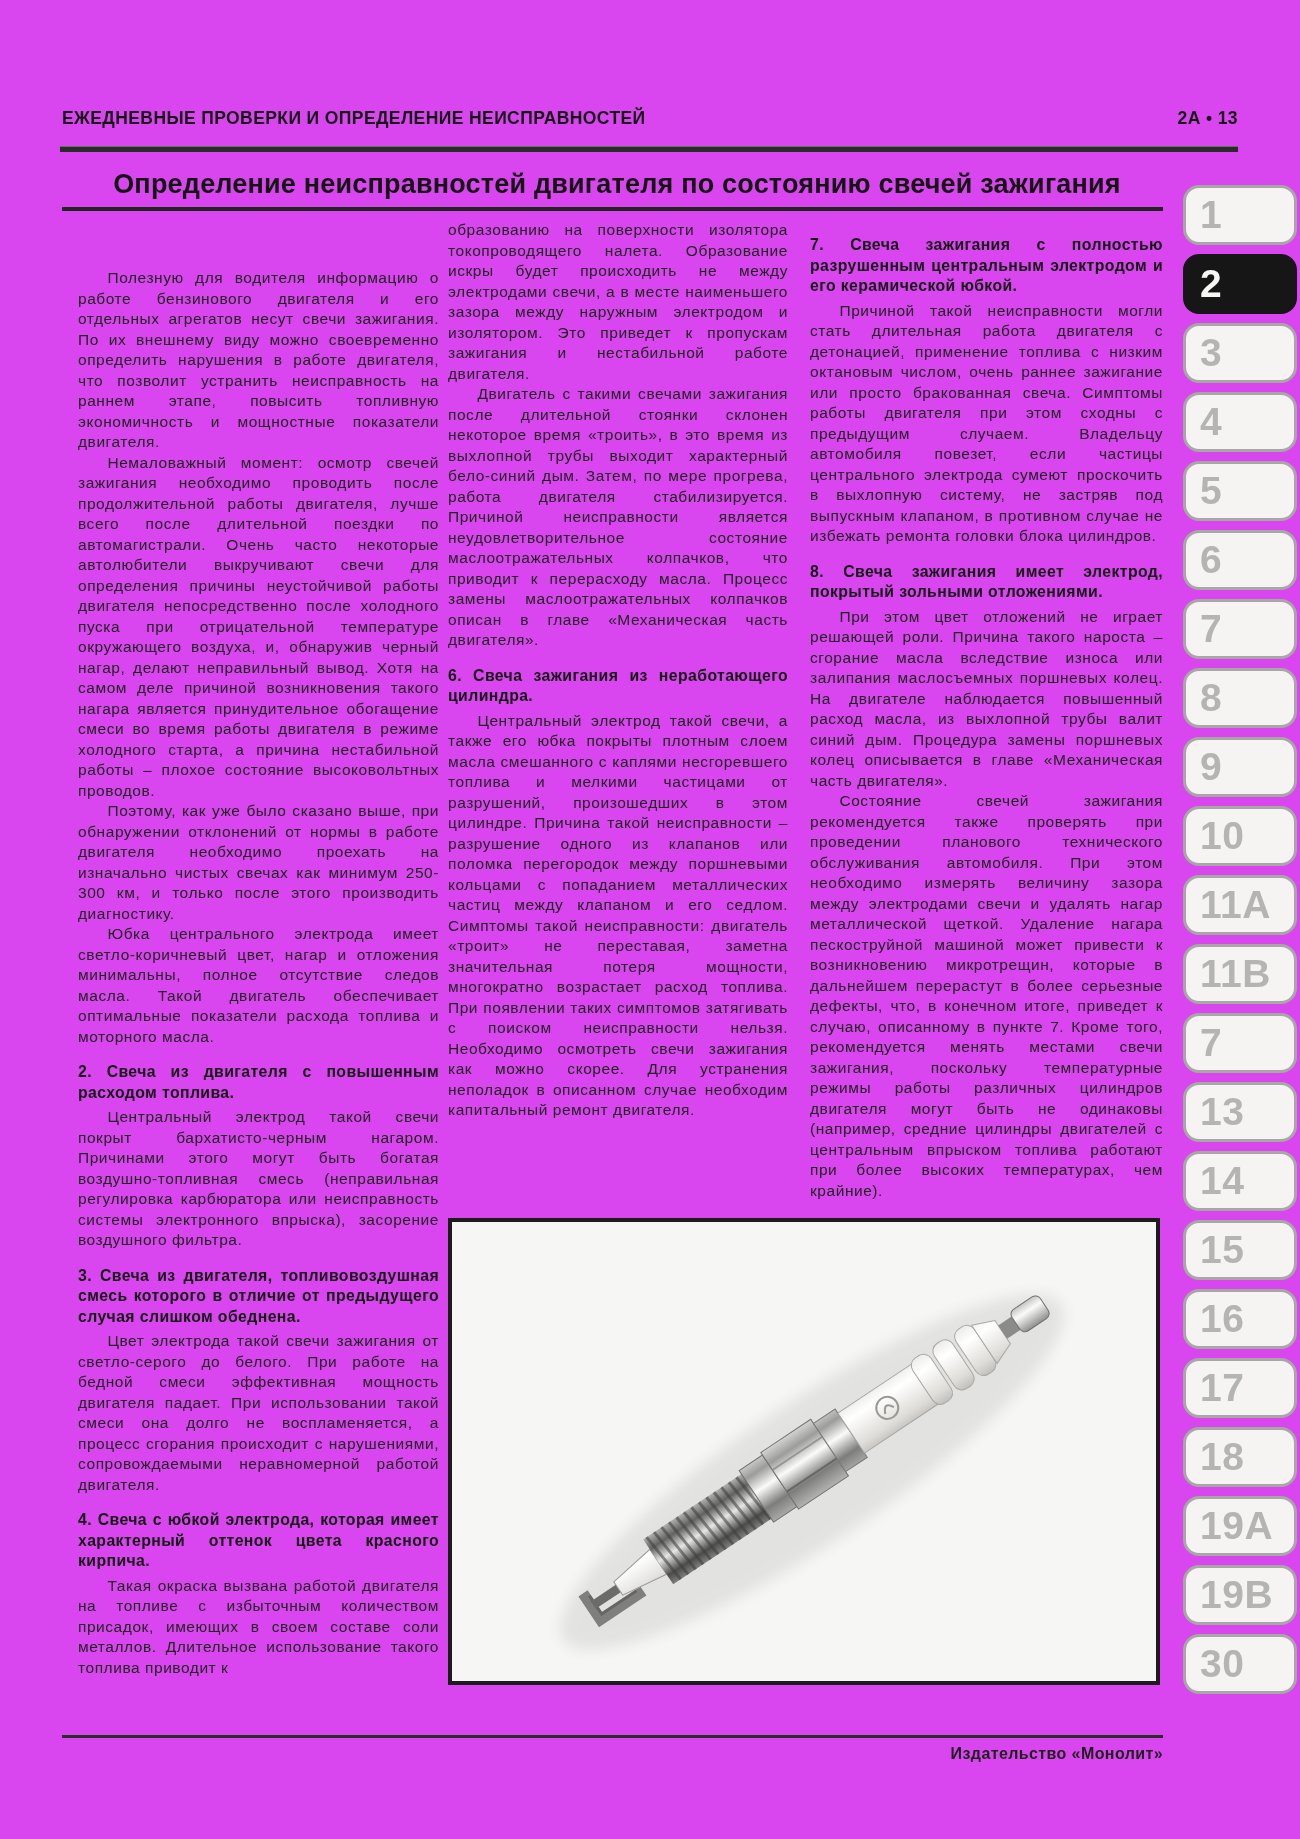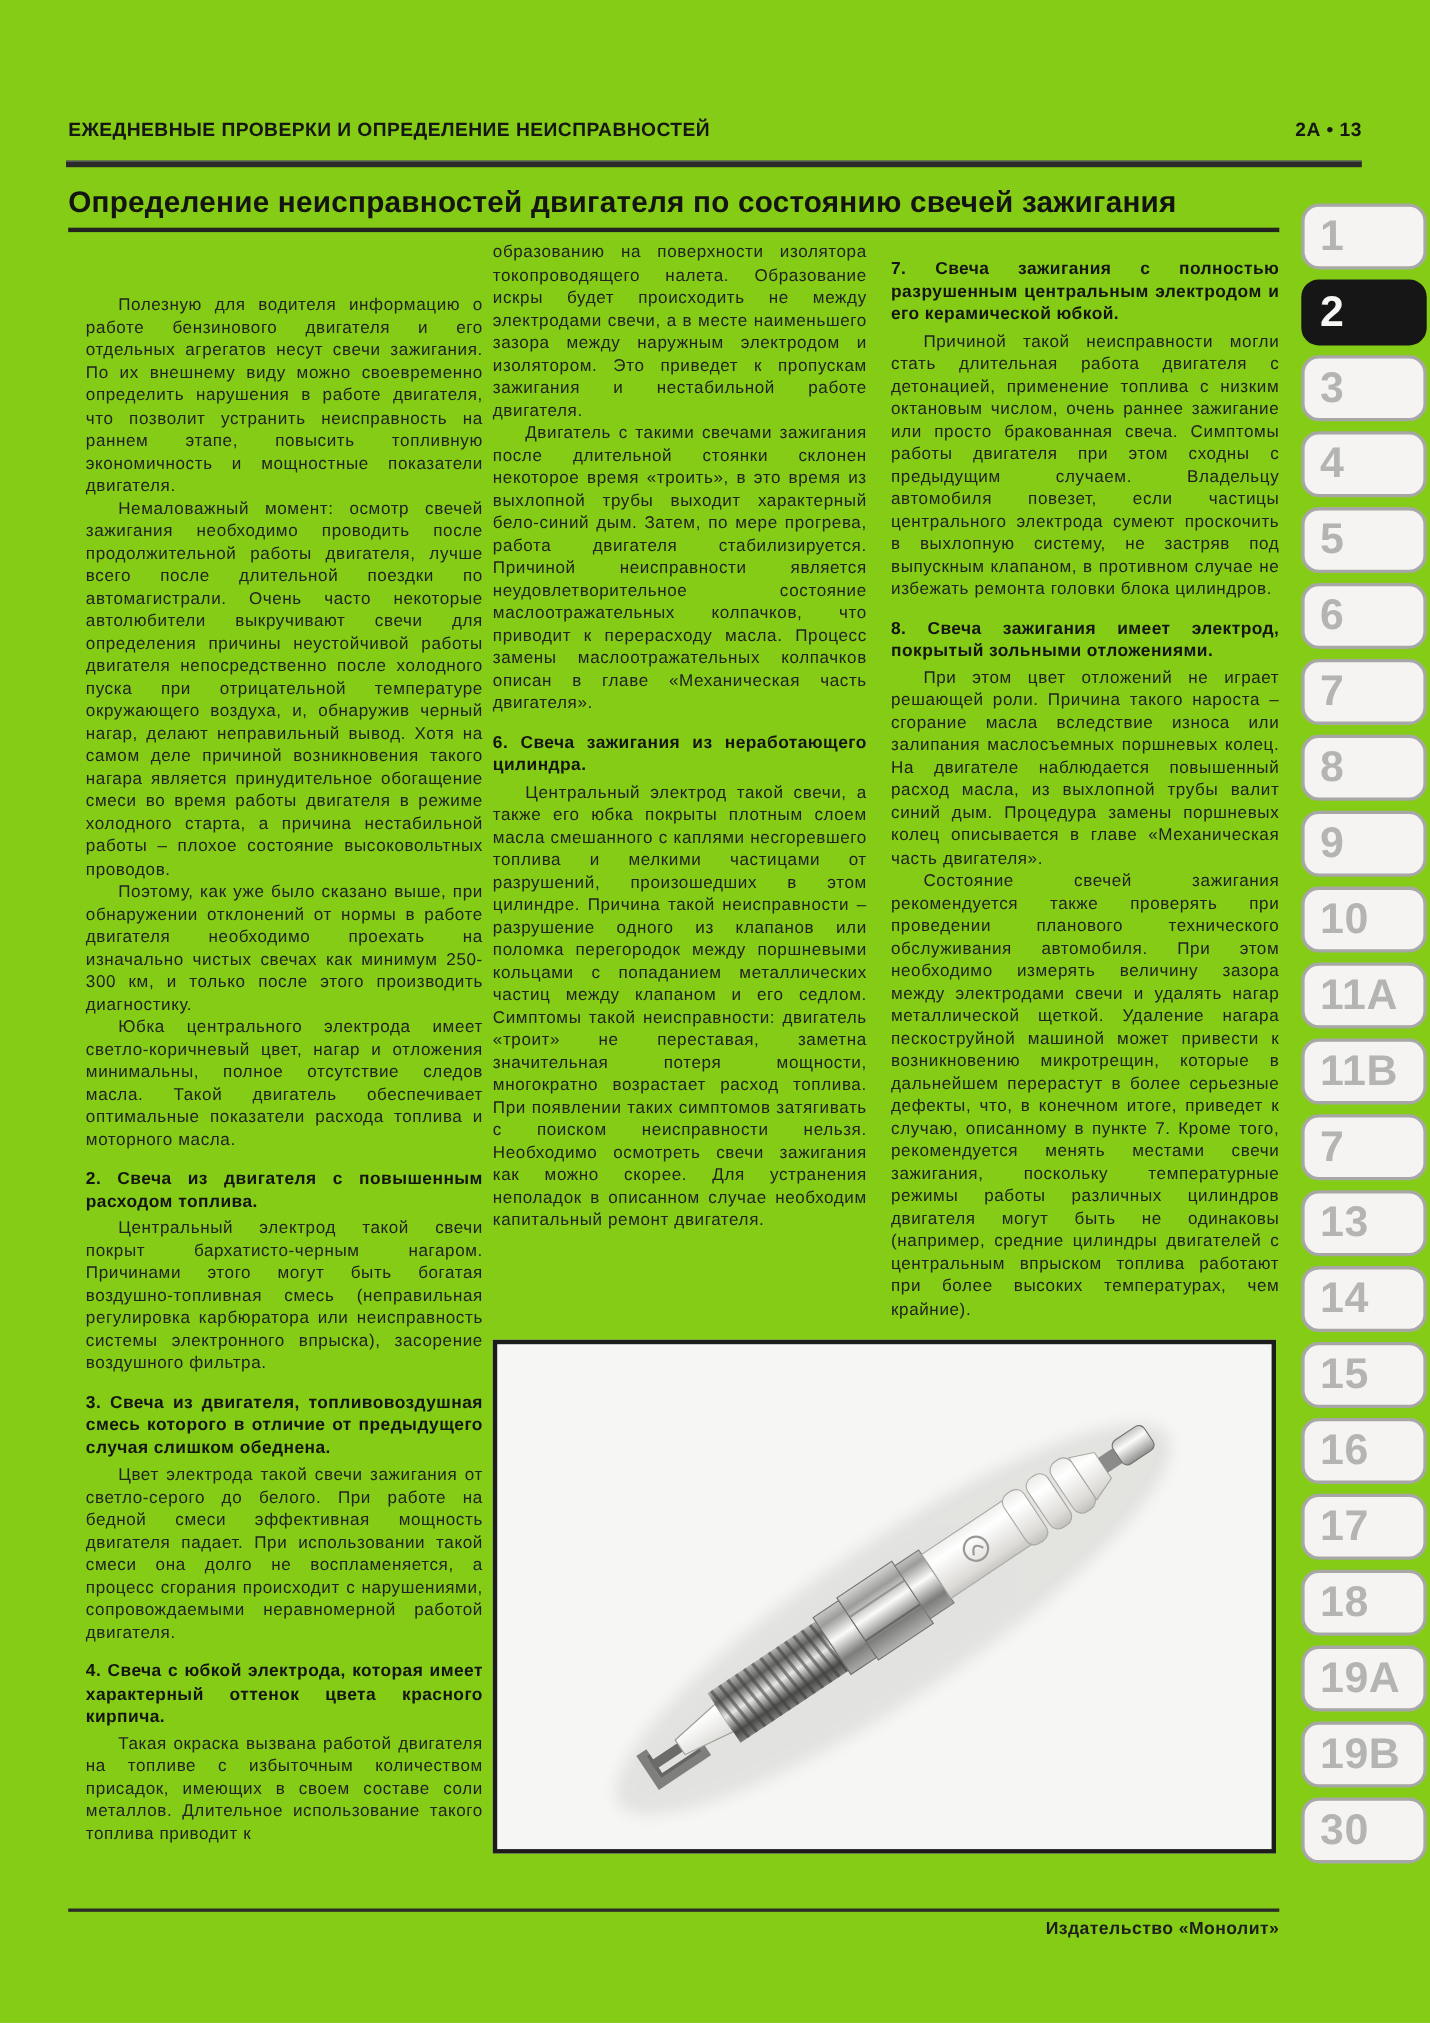--- a/index.html
+++ b/index.html
@@ -1,39 +1,40 @@
 <!DOCTYPE html>
 <html><head>
 <meta charset="utf-8">
 <style>
   html,body{margin:0;padding:0;background:#d8d8d6;}
   .page{
     position:relative;
     width:1300px;height:1839px;
     margin:0 auto;
-    background:#84cc16;
+    background:#d946ef;
     font-family:"Liberation Sans",sans-serif;
     color:#1d1d1b;
     overflow:hidden;
   }
   
   .running-header{
     position:absolute;left:62px;top:108px;width:1176px;
     display:flex;justify-content:space-between;align-items:baseline;
     font-weight:bold;font-size:17.5px;letter-spacing:.4px;color:#161614;
   }
   .header-rule{
     position:absolute;left:60px;top:146px;width:1178px;height:5px;
     background:#2b2b29;border-top:1px solid #6a6a68;
   }
   
   .page-title{
     position:absolute;left:62px;top:169px;width:1110px;margin:0;
     font-size:27px;font-weight:bold;letter-spacing:.2px;color:#141412;
     white-space:nowrap;
+    text-align:center;
   }
   .title-rule{
     position:absolute;left:62px;top:207px;width:1101px;height:4px;
     background:#232321;
   }
   
   .col{
     position:absolute;top:220px;
     font-size:15.5px;line-height:20.5px;letter-spacing:.55px;
     text-align:justify;color:#222220;

